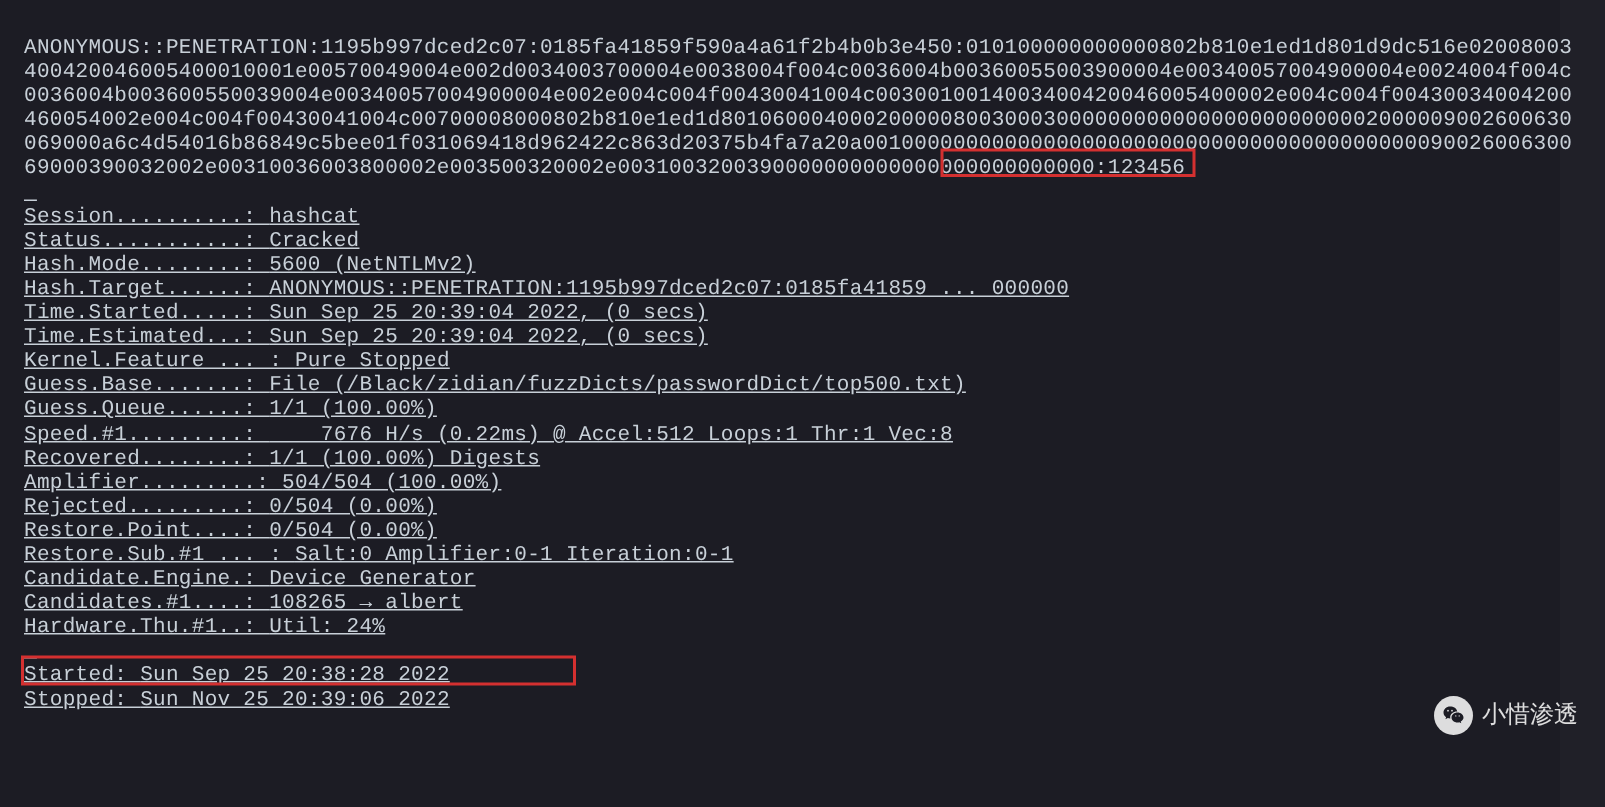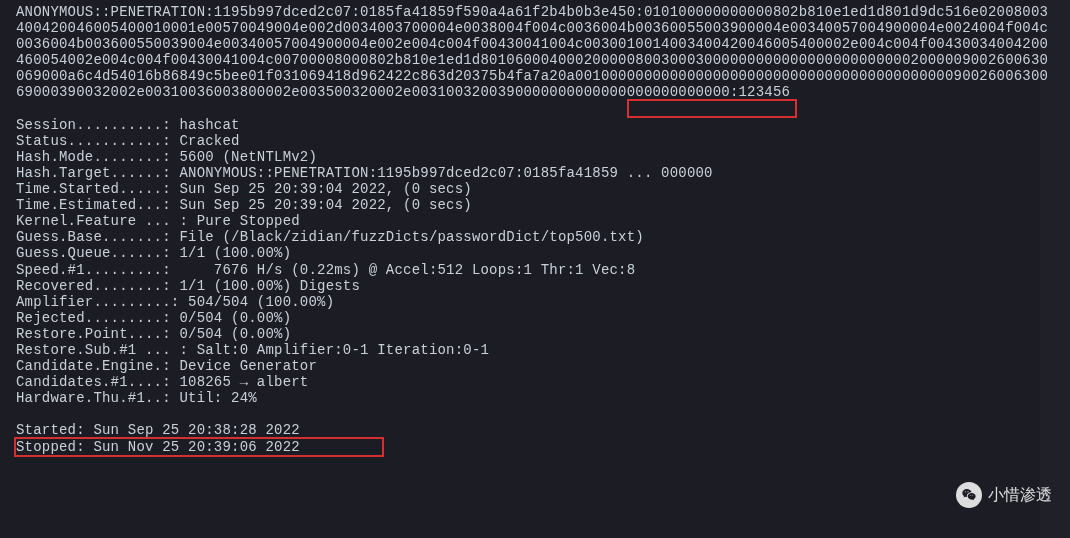--- a/index.html
+++ b/index.html
@@ -16,26 +16,28 @@
       height: 538px;
       overflow: hidden;
       position: relative;
       padding: 4px 16px;
       line-height: 1.15;
     }
     .terminal-block {
       white-space: pre;
       word-wrap: normal;
       letter-spacing: 0.2px;
+      text-decoration: underline;
     }
     .hash-dump {
       word-break: break-all;
       white-space: normal;
       letter-spacing: 0.2px;
       line-height: 1.15;
+      margin-top: 20px;
     }
     .highlight-box-1 {
       position: absolute;
       border: 2px solid #d43030;
       top: 99px;
       left: 627px;
       width: 170px;
       height: 19px;
       pointer-events: none;
     }
@@ -44,21 +46,21 @@
       border: 2px solid #d43030;
       top: 437px;
       left: 14px;
       width: 370px;
       height: 20px;
       pointer-events: none;
     }
     .watermark {
       position: absolute;
       right: 18px;
-      bottom: 30px;
+      bottom: 48px;
       display: flex;
       align-items: center;
       gap: 6px;
       color: #e8e8e8;
       font-family: Arial, sans-serif;
       font-size: 16px;
       font-weight: 500;
       opacity: 0.95;
     }
     .watermark-icon {

